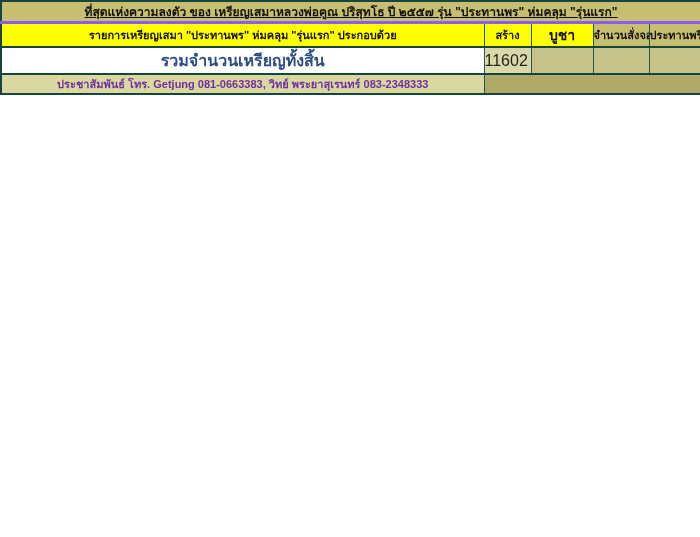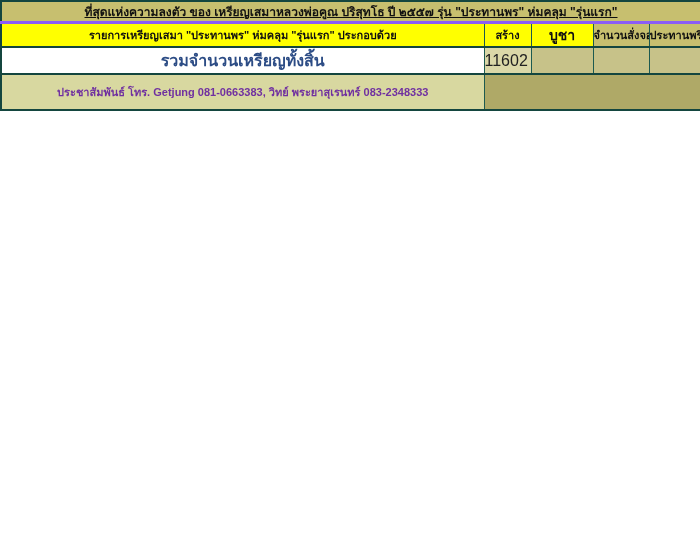--- a/index.html
+++ b/index.html
@@ -14,21 +14,21 @@
   
   .head-row th{height:18px;font-size:11px;font-weight:bold;color:#111;text-align:center;border-bottom:2px solid #14463F;}
   .head-yellow{background:#FFFF00;}
   .head-khaki{background:#C7BF6F;font-size:10px;}
   .head-row th:nth-child(3){font-size:14px;}
   
   .total-row td{height:16px;border-top:2px solid #1D5A50;font-size:16px;}
   .total-label{background:#FFFFFF;color:#2C4C85;font-weight:bold;text-align:center;}
   .total-value{background:#DBD8A8;color:#222;text-align:right;padding-right:12px;font-size:10.5px;}
   .total-blank{background:#C7C289;}
-  .contact-row td{height:36px;border-top:2px solid #14463F;}
+  .contact-row td{height:20px;border-top:2px solid #14463F;}
   .contact-left{background:#D8D8A0;color:#7030A0;font-weight:bold;font-size:11px;text-align:center;}
   .contact-right{background:#AFA967;}
 </style>
 </head>
 <body>
 
 <div class="sheet">
   <table>
     <colgroup>
       <col style="width:483px">

